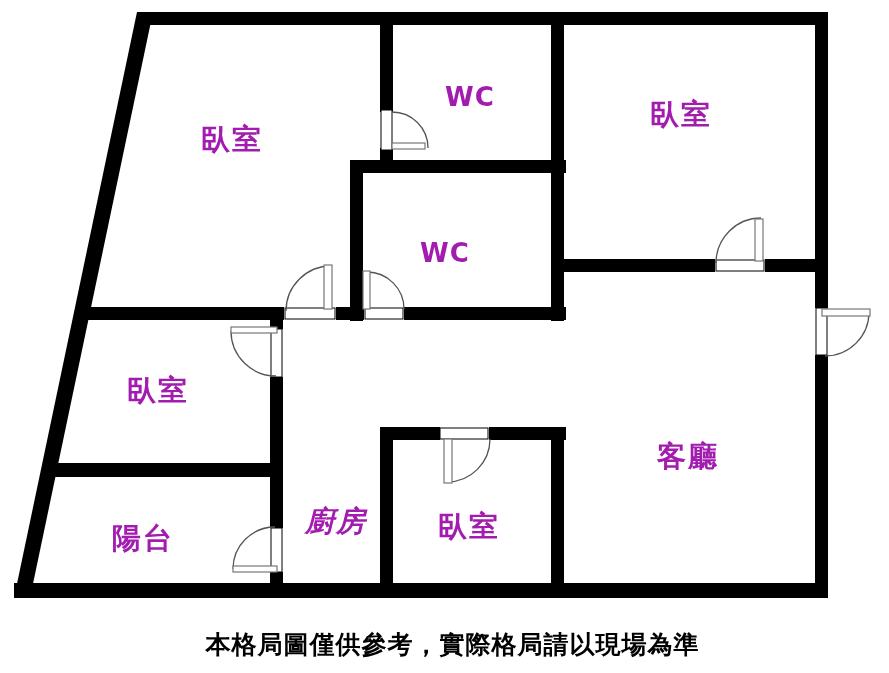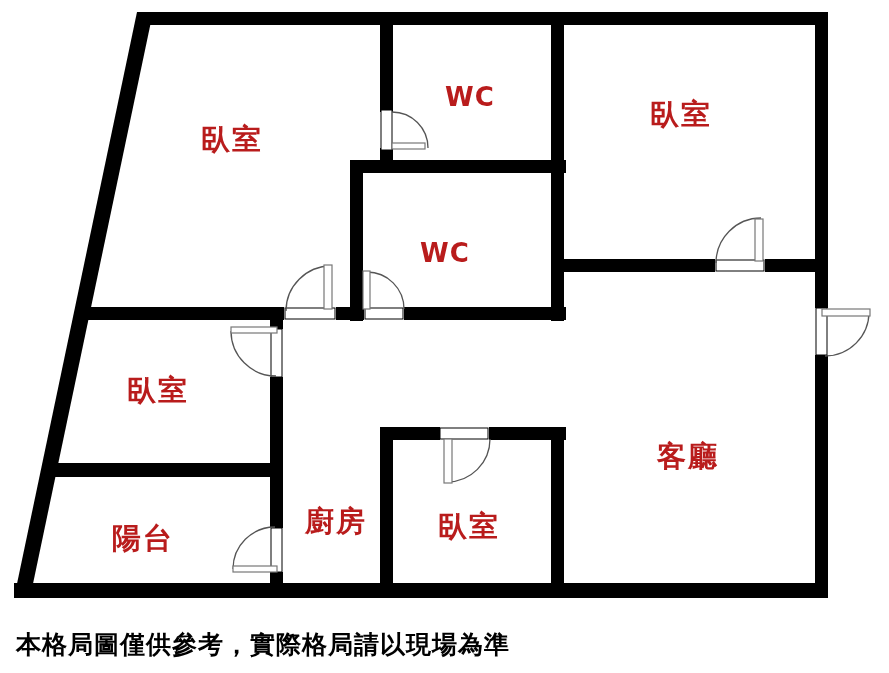--- a/index.html
+++ b/index.html
@@ -36,37 +36,38 @@
     stroke-width: 1.2;
   }
   .door-arc {
     fill: none;
     stroke: #555555;
     stroke-width: 1.3;
   }
   .room-label {
     position: absolute;
     transform: translate(-50%, -50%);
-    color: #b91c1c;
+    color: #a21caf;
     font-weight: bold;
     font-size: 29px;
     letter-spacing: 2px;
     white-space: nowrap;
     line-height: 1;
   }
   .room-label.wc {
     font-size: 26px;
     letter-spacing: 1px;
   }
   .caption {
     position: absolute;
     left: 0;
     right: 0;
     top: 628px;
     padding-left: 16px;
+    text-align: center;
     color: #000000;
     font-weight: bold;
     font-size: 25px;
     letter-spacing: 1px;
     white-space: nowrap;
   }
 </style>
 </head>
 <body>
 
@@ -166,21 +167,21 @@
   <div class="room-label wc" style="left:470px; top:97px;">WC</div>
 
   <div class="room-label" style="left:681px; top:114px;">臥室</div>
 
   <div class="room-label wc" style="left:445px; top:253px;">WC</div>
 
   <div class="room-label" style="left:158px; top:390px;">臥室</div>
 
   <div class="room-label" style="left:688px; top:456px;">客廳</div>
 
-  <div class="room-label" style="left:336px; top:521px;">廚房</div>
+  <div class="room-label" style="left:336px; top:521px;font-style:italic;">廚房</div>
 
   <div class="room-label" style="left:469px; top:526px;">臥室</div>
 
   <div class="room-label" style="left:143px; top:538px;">陽台</div>
 
   <div class="caption">本格局圖僅供參考，實際格局請以現場為準</div>
 
 </div>
 
 </body></html>

